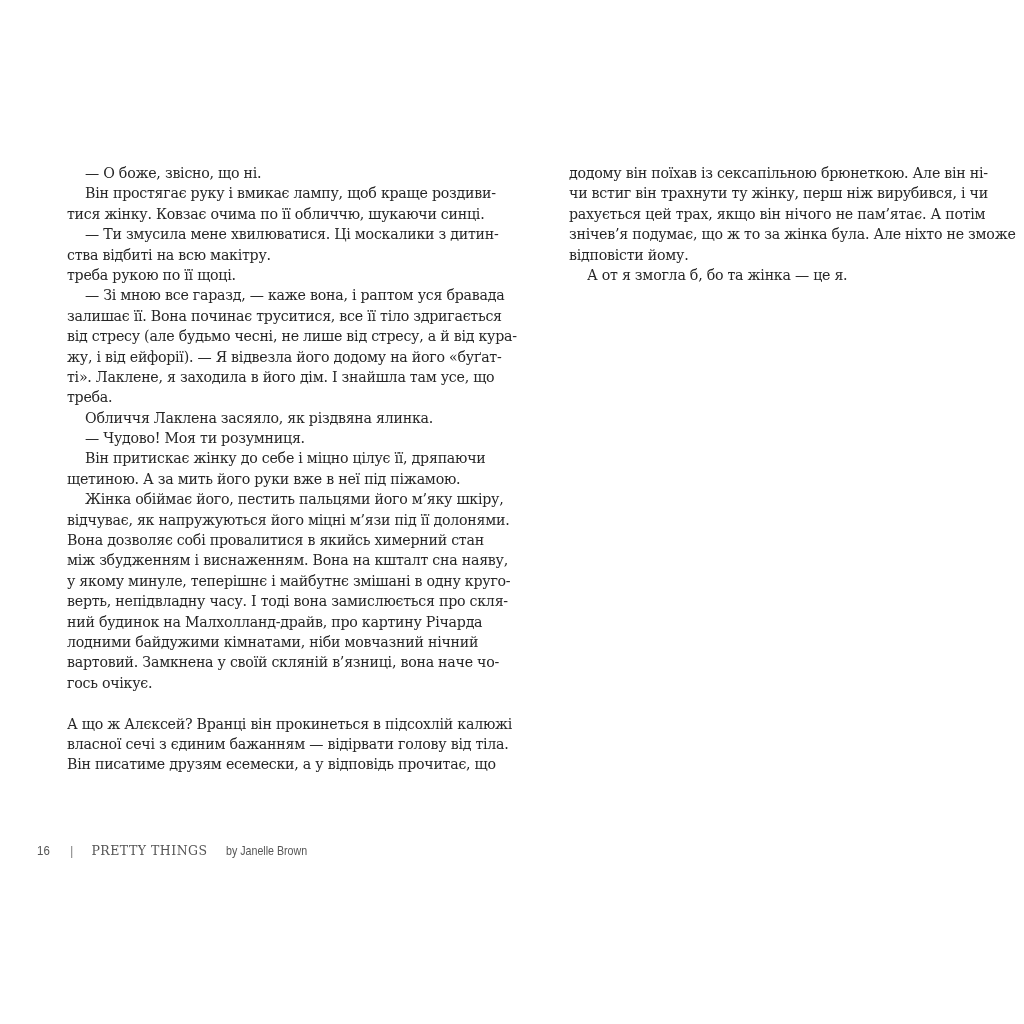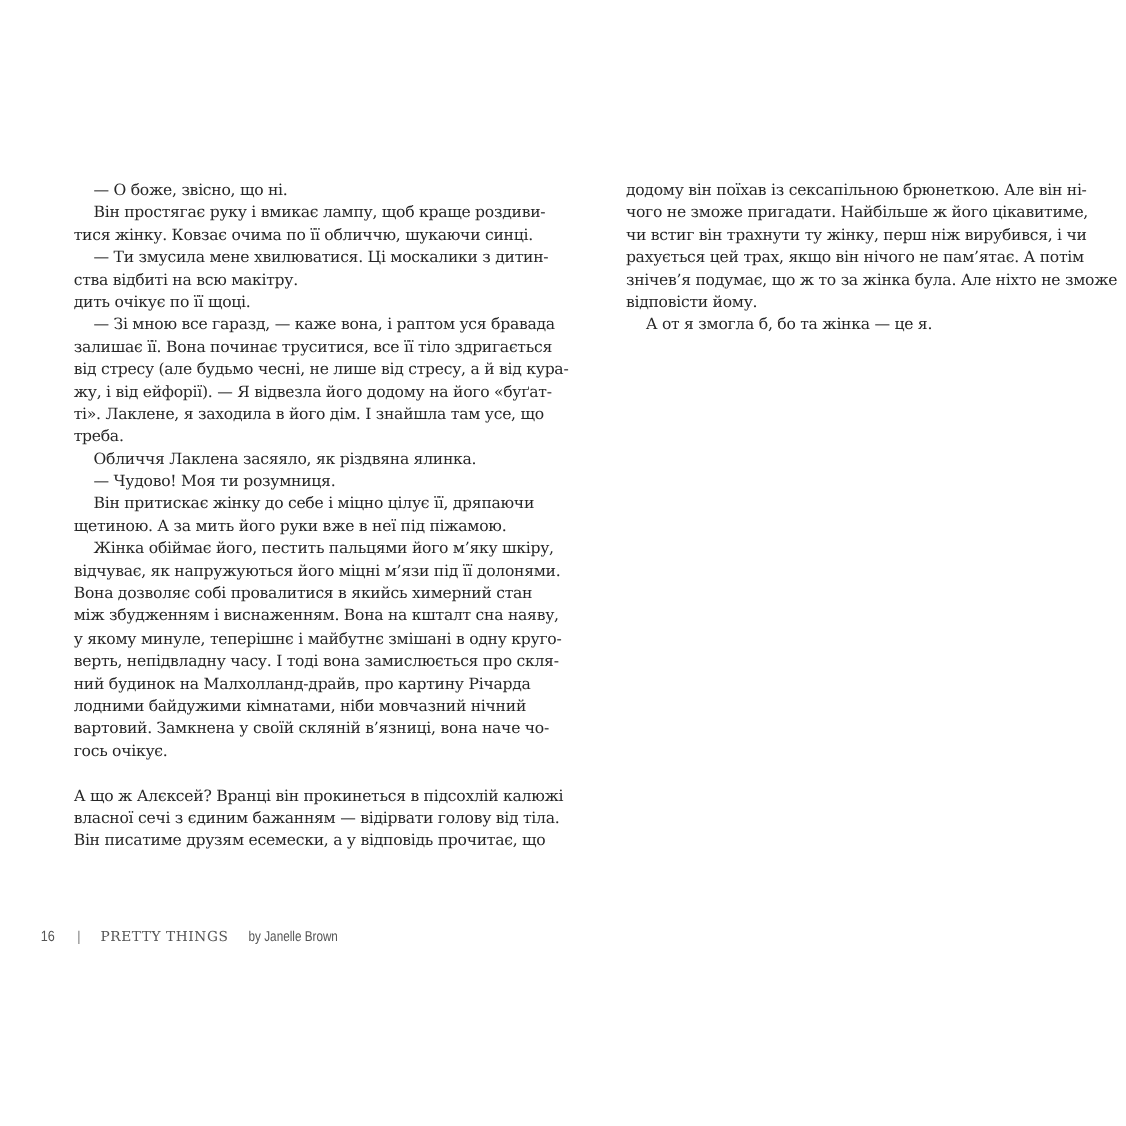--- a/index.html
+++ b/index.html
@@ -19,21 +19,21 @@
 </style>
 </head>
 <body>
 
 <div class="page left" id="left">
     <div class="line indent last">— О боже, звісно, що ні.</div>
     <div class="line indent">Він простягає руку і вмикає лампу, щоб краще роздиви-</div>
     <div class="line last">тися жінку. Ковзає очима по її обличчю, шукаючи синці.</div>
     <div class="line indent">— Ти змусила мене хвилюватися. Ці москалики з дитин-</div>
     <div class="line last">ства відбиті на всю макітру.</div>
-    <div class="line last">дить очікує по її щоці.</div>
+    <div class="line last">треба рукою по її щоці.</div>
     <div class="line indent">— Зі мною все гаразд, — каже вона, і раптом уся бравада</div>
     <div class="line">залишає її. Вона починає труситися, все її тіло здригається</div>
     <div class="line">від стресу (але будьмо чесні, не лише від стресу, а й від кура-</div>
     <div class="line">жу, і від ейфорії). — Я відвезла його додому на його «буґат-</div>
     <div class="line">ті». Лаклене, я заходила в його дім. І знайшла там усе, що</div>
     <div class="line last">треба.</div>
     <div class="line indent last">Обличчя Лаклена засяяло, як різдвяна ялинка.</div>
     <div class="line indent last">— Чудово! Моя ти розумниця.</div>
     <div class="line indent">Він притискає жінку до себе і міцно цілує її, дряпаючи</div>
     <div class="line last">щетиною. А за мить його руки вже в неї під піжамою.</div>
@@ -47,21 +47,20 @@
     <div class="line">лодними байдужими кімнатами, ніби мовчазний нічний</div>
     <div class="line">вартовий. Замкнена у своїй скляній в’язниці, вона наче чо-</div>
     <div class="line last">гось очікує.</div>
     <div class="gap"></div>
     <div class="line">А що ж Алєксей? Вранці він прокинеться в підсохлій калюжі</div>
     <div class="line">власної сечі з єдиним бажанням — відірвати голову від тіла.</div>
     <div class="line">Він писатиме друзям есемески, а у відповідь прочитає, що</div>
   </div>
 <div class="page right" id="right">
     <div class="line">додому він поїхав із сексапільною брюнеткою. Але він ні-</div>
-    <div class="line">чого не зможе пригадати. Найбільше ж його цікавитиме,</div>
     <div class="line">чи встиг він трахнути ту жінку, перш ніж вирубився, і чи</div>
     <div class="line">рахується цей трах, якщо він нічого не пам’ятає. А потім</div>
     <div class="line">знічев’я подумає, що ж то за жінка була. Але ніхто не зможе</div>
     <div class="line last">відповісти йому.</div>
     <div class="line indent last">А от я змогла б, бо та жінка — це я.</div>
   </div>
 
 <div class="footer">
   <span class="num">16</span>
   <span class="sep">|</span>

